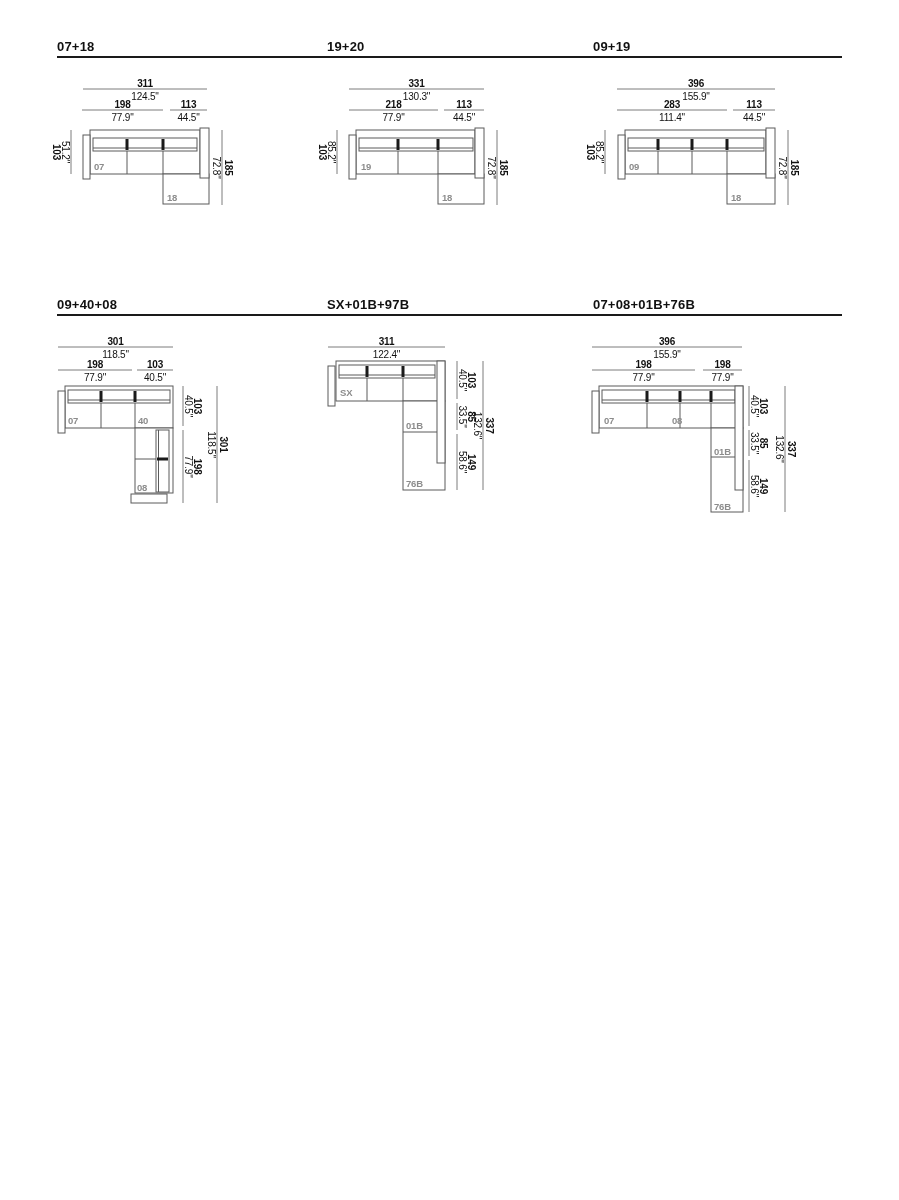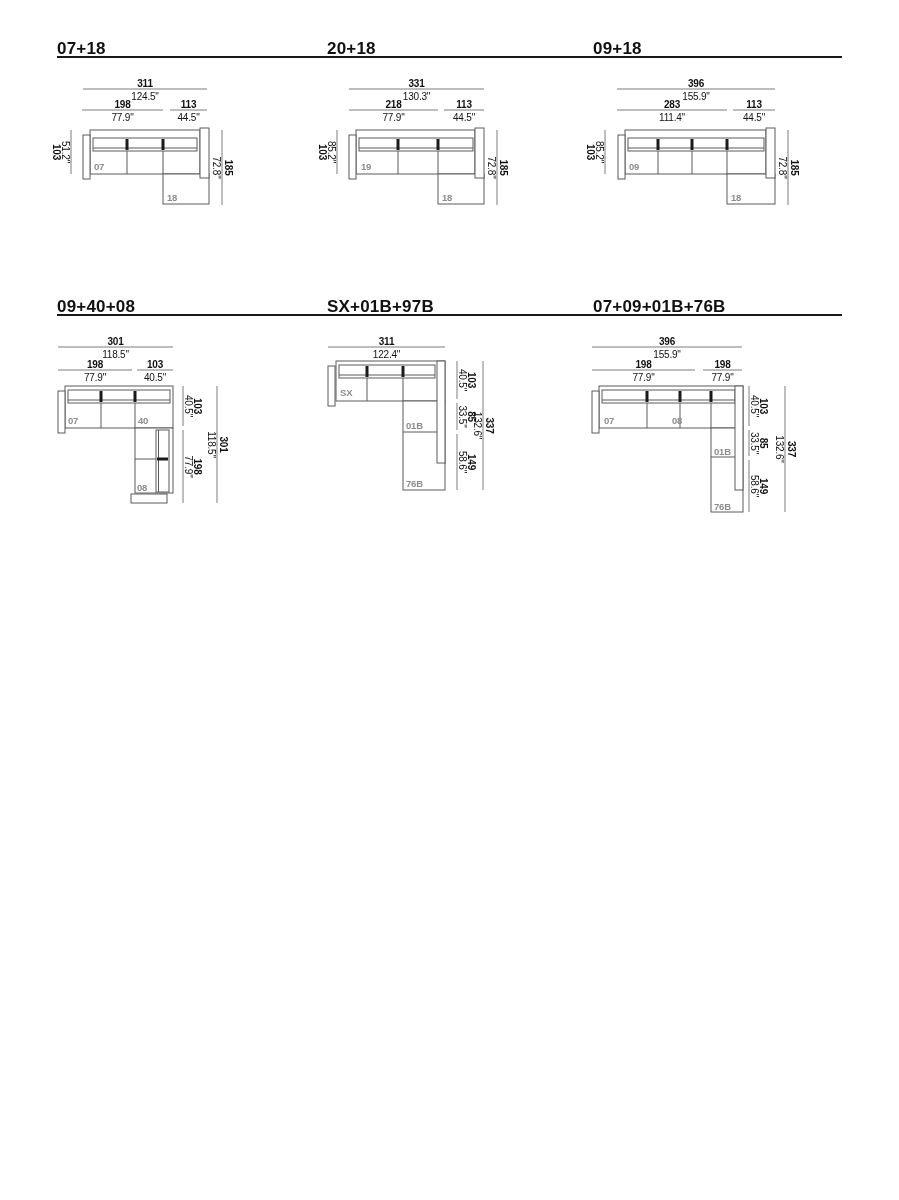--- a/index.html
+++ b/index.html
@@ -6,21 +6,21 @@
   .page{
     position:relative;
     width:899px;height:1200px;
     background:#fff;
     font-family:"Liberation Sans",sans-serif;
     overflow:hidden;
   }
   .dtitle{
     position:absolute;
     margin:0;
-    font-size:17px;
+    font-size:13px;
     font-weight:bold;
     color:#111;
     letter-spacing:0.2px;
     white-space:nowrap;
   }
   .hrule{
     position:absolute;
     left:57px;width:785px;height:1.6px;
     background:#1a1a1a;
   }
@@ -33,25 +33,25 @@
   }
 </style>
 </head>
 <body>
 
 <div class="page">
   <div class="hrule hrule-1"></div>
   <div class="hrule hrule-2"></div>
 
   <h3 class="dtitle" style="left:57px;top:39px">07+18</h3>
-  <h3 class="dtitle" style="left:327px;top:39px">20+18</h3>
-  <h3 class="dtitle" style="left:593px;top:39px">09+18</h3>
+  <h3 class="dtitle" style="left:327px;top:39px">19+20</h3>
+  <h3 class="dtitle" style="left:593px;top:39px">09+19</h3>
   <h3 class="dtitle" style="left:57px;top:297px">09+40+08</h3>
   <h3 class="dtitle" style="left:327px;top:297px">SX+01B+97B</h3>
-  <h3 class="dtitle" style="left:593px;top:297px">07+09+01B+76B</h3>
+  <h3 class="dtitle" style="left:593px;top:297px">07+08+01B+76B</h3>
 
   <svg class="canvas" id="drawing" width="899" height="1200" viewBox="0 0 899 1200">
       <line x1="83" y1="89" x2="207" y2="89" stroke="#7d7d7d" stroke-width="1"></line>
       <text x="145" y="86.5" fill="#111111" font-size="10" text-anchor="middle" font-weight="bold">311</text>
       <text x="145" y="99.5" fill="#111111" font-size="10" text-anchor="middle" font-weight="normal">124.5"</text>
       <line x1="82" y1="110" x2="163" y2="110" stroke="#7d7d7d" stroke-width="1"></line>
       <text x="122.5" y="107.5" fill="#111111" font-size="10" text-anchor="middle" font-weight="bold">198</text>
       <text x="122.5" y="120.5" fill="#111111" font-size="10" text-anchor="middle" font-weight="normal">77.9"</text>
       <line x1="170" y1="110" x2="207" y2="110" stroke="#7d7d7d" stroke-width="1"></line>
       <text x="188.5" y="107.5" fill="#111111" font-size="10" text-anchor="middle" font-weight="bold">113</text>

